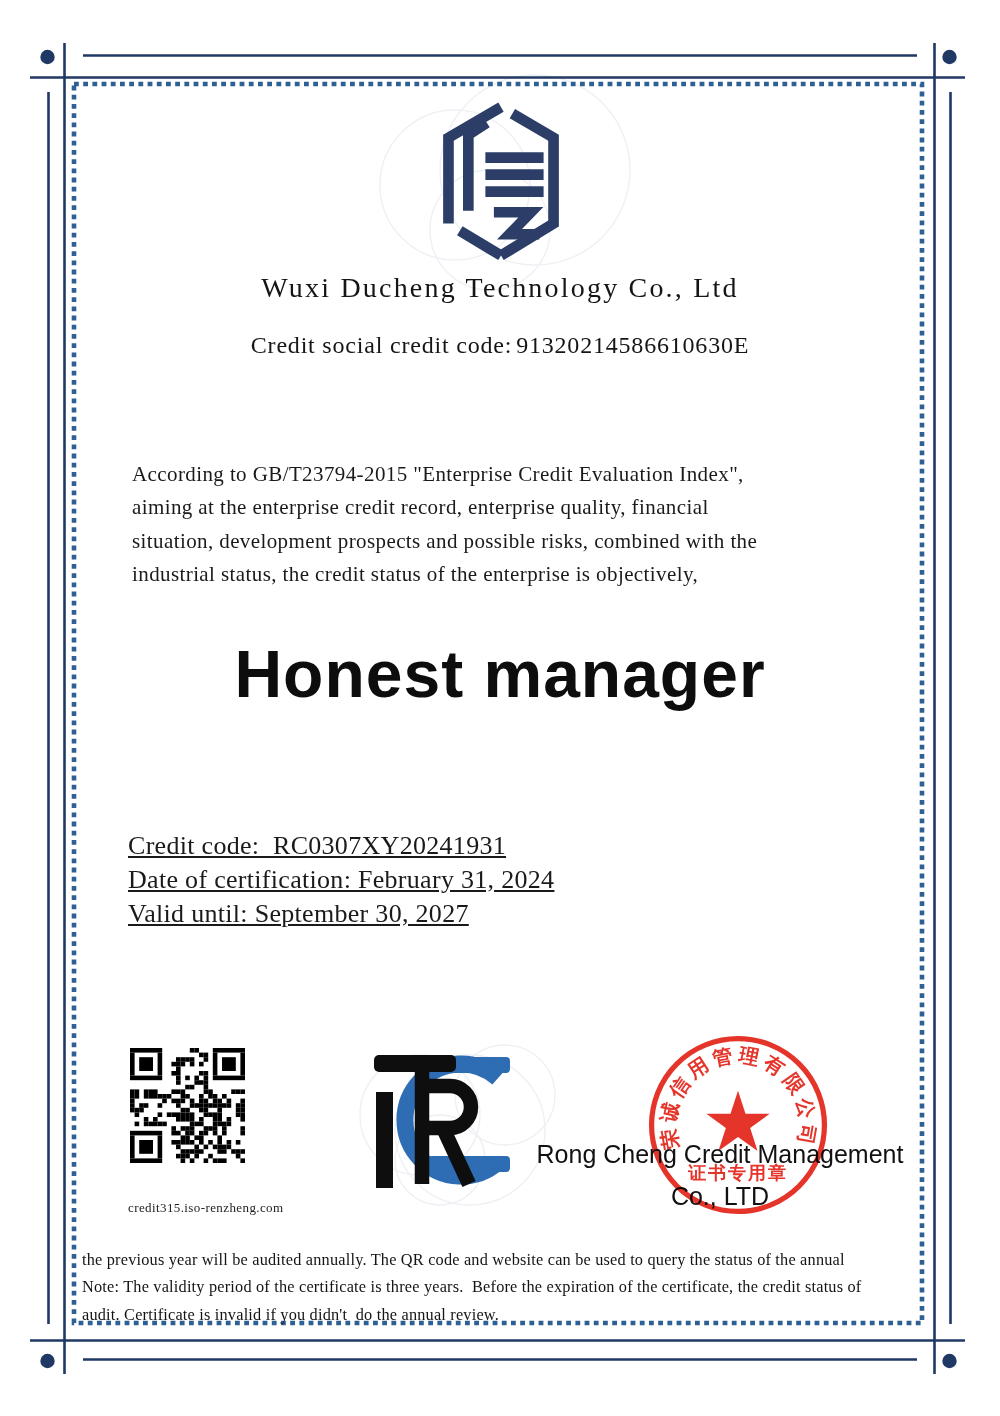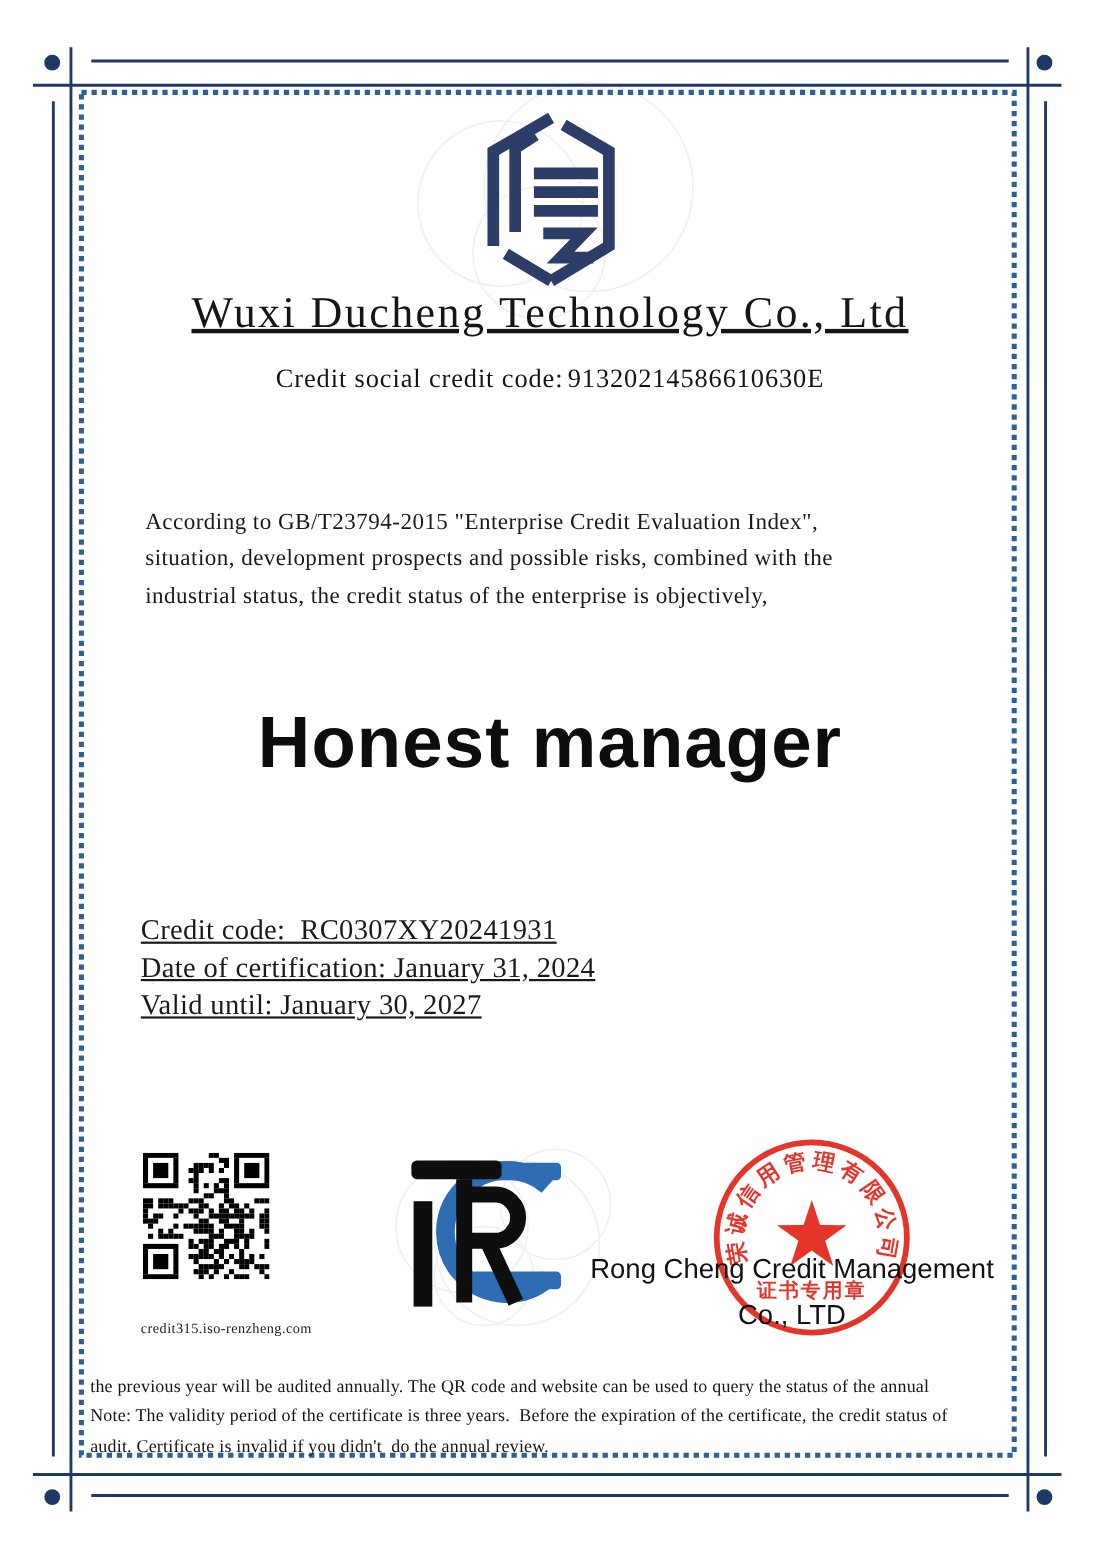--- a/index.html
+++ b/index.html
@@ -8,21 +8,21 @@
     width:1000px;height:1416px;
     background:#ffffff;
     font-family:"Liberation Serif", serif;
     overflow:hidden;
   }
   .abs{position:absolute;}
   .center{left:0;width:1000px;text-align:center;}
   .serif{font-family:"Liberation Serif", serif;color:#111;}
   .sans{font-family:"Liberation Sans", sans-serif;color:#111;}
 
-  #company-name{top:260px;font-size:40px;letter-spacing:2.2px;color:#151515;text-decoration:underline;}
+  #company-name{top:272px;font-size:28px;letter-spacing:2.2px;color:#151515;}
   #uscc-line{top:332px;font-size:24px;letter-spacing:0.8px;color:#151515;}
   #uscc-line .val{margin-left:4px;}
 
   #body-paragraph{left:132px;top:458px;font-size:21px;line-height:33.4px;letter-spacing:0.4px;color:#1a1a1a;}
   #body-paragraph .pline{white-space:nowrap;display:block;}
 
   #rating-title{top:636px;font-size:66px;font-weight:bold;letter-spacing:1px;color:#0d0d0d;}
   #person-name{top:747px;font-size:32px;font-weight:bold;letter-spacing:1px;color:#0d0d0d;}
 
   #credit-details{left:128px;top:829px;font-size:26px;line-height:34px;color:#1a1a1a;letter-spacing:0.3px;text-decoration:underline;}
@@ -93,30 +93,31 @@
     </svg>
   </div>
 
   <div id="company-name" class="abs center serif">Wuxi Ducheng Technology Co., Ltd</div>
   <div id="uscc-line" class="abs center serif">
     <span>Credit social credit code:</span><span class="val">91320214586610630E</span>
   </div>
 
   <div id="body-paragraph" class="abs serif">
     <span class="pline">According to GB/T23794-2015 "Enterprise Credit Evaluation Index",</span>
+    <span class="pline">aiming at the enterprise credit record, enterprise quality, financial</span>
     <span class="pline">situation, development prospects and possible risks, combined with the</span>
     <span class="pline">industrial status, the credit status of the enterprise is objectively,</span>
   </div>
 
   <div id="rating-title" class="abs center sans">Honest manager</div>
 
   <div id="credit-details" class="abs serif">
     <div>Credit code:  RC0307XY20241931</div>
-    <div>Date of certification: January 31, 2024</div>
-    <div>Valid until: January 30, 2027</div>
+    <div>Date of certification: February 31, 2024</div>
+    <div>Valid until: September 30, 2027</div>
   </div>
 
   <div id="qr-block" class="abs">
     <svg id="qr-svg" width="115" height="115" viewBox="0 0 115 115">
         <rect x="0" y="0" width="32.199999999999996" height="4.6" fill="#000"></rect>
         <rect x="0" y="27.599999999999998" width="32.199999999999996" height="4.6" fill="#000"></rect>
         <rect x="0" y="4.6" width="4.6" height="23" fill="#000"></rect>
         <rect x="27.599999999999998" y="4.6" width="4.6" height="23" fill="#000"></rect>
         <rect x="9.2" y="9.2" width="13.799999999999999" height="13.799999999999999" fill="#000"></rect>
         <rect x="82.8" y="0" width="32.199999999999996" height="4.6" fill="#000"></rect>

